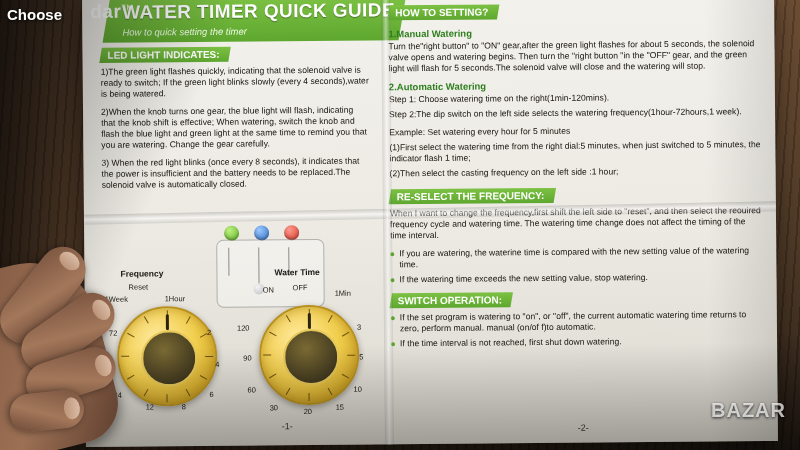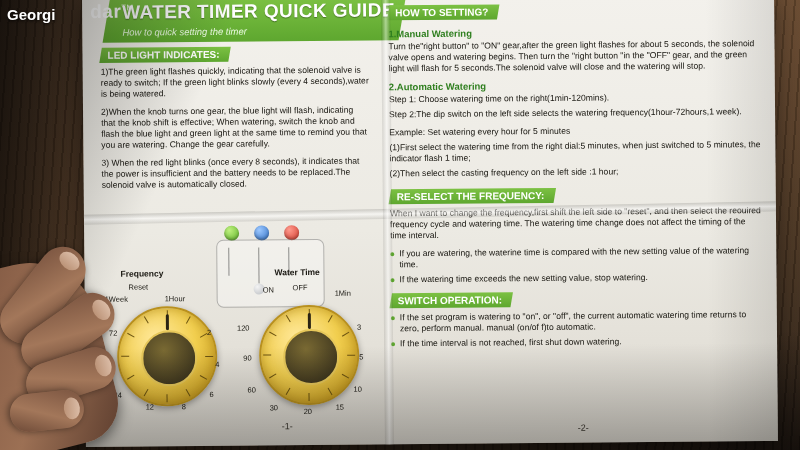--- a/index.html
+++ b/index.html
@@ -290,16 +290,19 @@
         <div class="nail" style="left:12px;top:4px;"></div>
       </div>
     <div class="finger f3">
         <div class="nail" style="left:10px;top:4px;"></div>
       </div>
     <div class="finger f4">
         <div class="nail" style="left:8px;top:4px;"></div>
       </div>
   </div>
 
-  <div class="georgi">Georgi</div>
-
+  <div class="georgi">Choose</div>
+
+  <div class="watermark">
+    <span>BAZAR</span>
+  </div>
 
 </div>
 
 </body></html>

